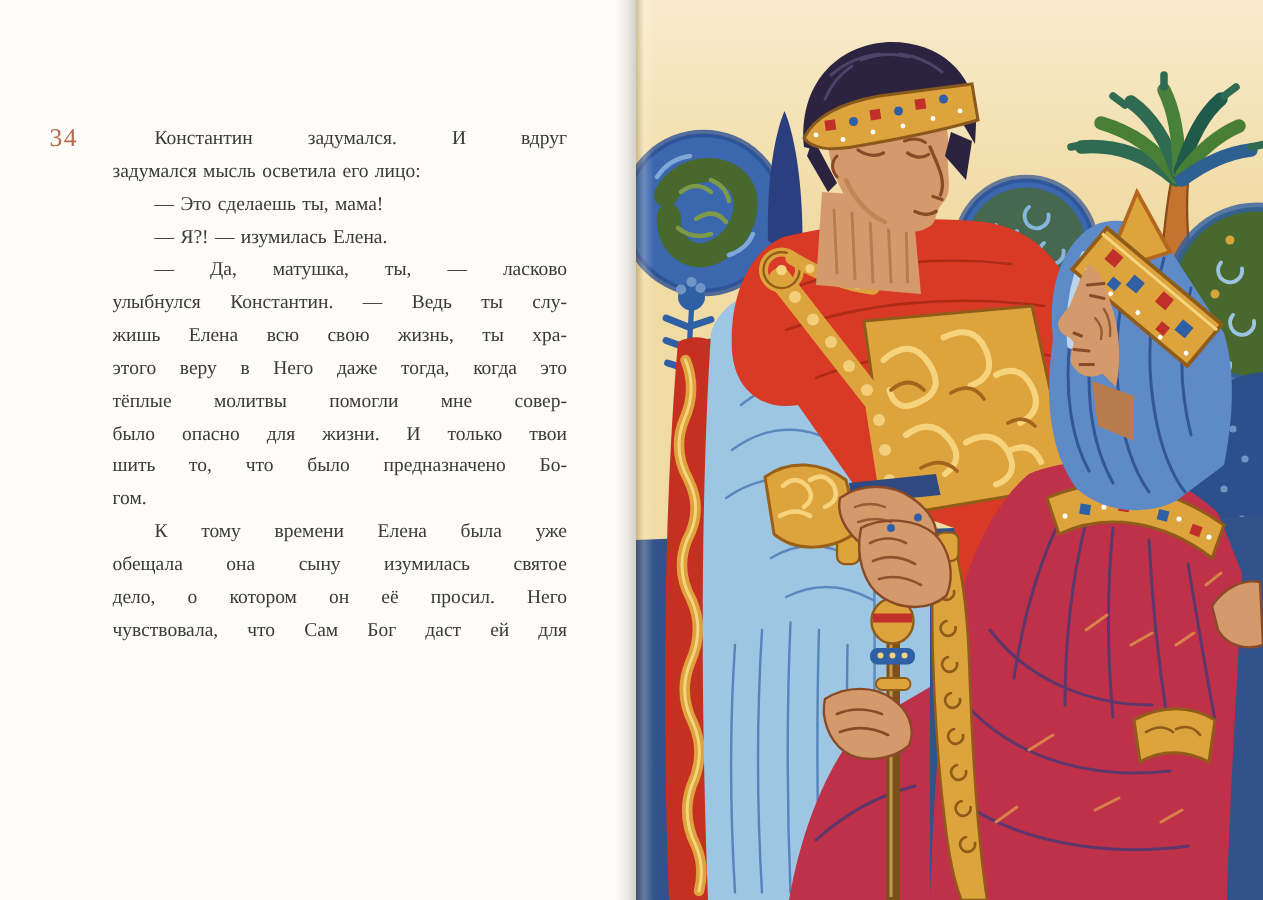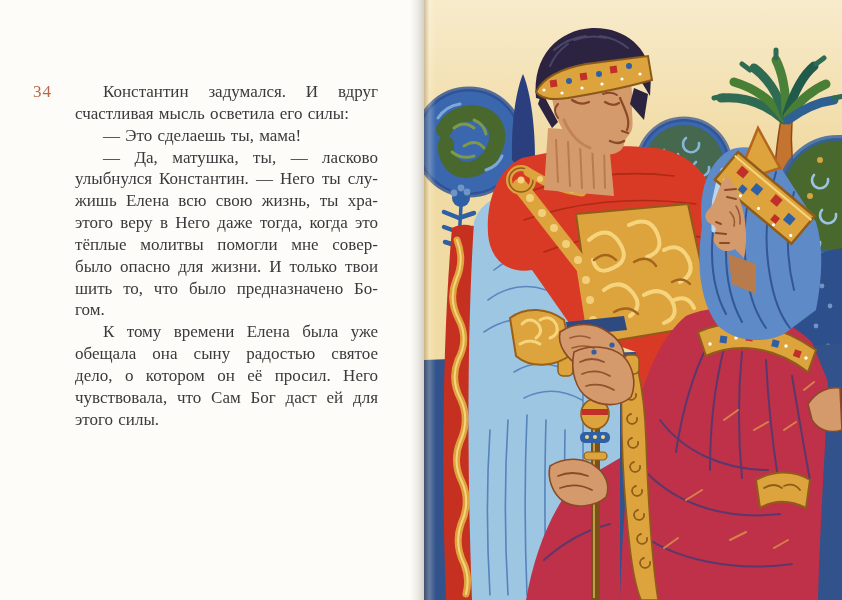--- a/index.html
+++ b/index.html
@@ -7,21 +7,21 @@
        font-family:"Liberation Serif","DejaVu Serif",serif;}
   .book{position:relative;width:842px;height:600px;display:flex;background:var(--page-bg,#fdfcf8);}
 
   
   .page-left{position:relative;width:424px;height:600px;background:var(--page-bg,#fdfcf8);}
   .page-left .fold{position:absolute;top:0;right:0;width:14px;height:100%;
       background:linear-gradient(to right,rgba(0,0,0,0) 0%,rgba(90,80,60,0.10) 55%,rgba(60,50,35,0.22) 100%);}
   .page-number{position:absolute;left:33px;top:82px;font-size:17px;letter-spacing:1px;
       color:var(--page-number-color,#b5694a);}
   .text-block{position:absolute;left:75px;top:81px;width:303px;
-      font-size:17px;color:var(--text-color,#3a393b);}
+      font-size:13px;color:var(--text-color,#3a393b);}
   .line{height:21.85px;line-height:21.85px;text-align:justify;overflow:hidden;
         white-space:normal;word-spacing:1px;}
   .line.j::after{content:"";display:inline-block;width:100%;height:0;}
   .line.indent{text-indent:28px;}
 
   
   .page-right{position:relative;width:418px;height:600px;}
   .page-right svg{display:block;width:418px;height:600px;}
   .page-right .fold{position:absolute;top:0;left:0;width:12px;height:100%;pointer-events:none;
       background:linear-gradient(to right,rgba(100,75,35,0.28),rgba(255,250,230,0.25) 45%,rgba(0,0,0,0) 100%);}
@@ -31,35 +31,35 @@
 </style>
 </head>
 <body>
 
 <div class="book">
 
   <div class="page-left">
     <div class="page-number">34</div>
     <div class="text-block">
       <div class="line j indent">Константин задумался. И вдруг</div>
-      <div class="line">счастливая мысль осветила его силы:</div>
+      <div class="line">задумался мысль осветила его лицо:</div>
       <div class="line indent">— Это сделаешь ты, мама!</div>
+      <div class="line indent">— Я?! — изумилась Елена.</div>
       <div class="line j indent">— Да, матушка, ты, — ласково</div>
-      <div class="line j">улыбнулся Константин. — Него ты слу-</div>
+      <div class="line j">улыбнулся Константин. — Ведь ты слу-</div>
       <div class="line j">жишь Елена всю свою жизнь, ты хра-</div>
       <div class="line j">этого веру в Него даже тогда, когда это</div>
       <div class="line j">тёплые молитвы помогли мне совер-</div>
       <div class="line j">было опасно для жизни. И только твои</div>
       <div class="line j">шить то, что было предназначено Бо-</div>
       <div class="line">гом.</div>
       <div class="line j indent">К тому времени Елена была уже</div>
-      <div class="line j">обещала она сыну радостью святое</div>
+      <div class="line j">обещала она сыну изумилась святое</div>
       <div class="line j">дело, о котором он её просил. Него</div>
       <div class="line j">чувствовала, что Сам Бог даст ей для</div>
-      <div class="line">этого силы.</div>
     </div>
     <div class="fold"></div>
   </div>
 
   <div class="page-right">
     <svg viewBox="0 0 418 600" preserveAspectRatio="none">
       <defs>
         <linearGradient id="creamTop" x1="0" y1="0" x2="0" y2="1">
           <stop offset="0" style="stop-color:var(--cream-light)" stop-opacity="0.95"></stop>
           <stop offset="1" style="stop-color:var(--cream-light)" stop-opacity="0"></stop>

